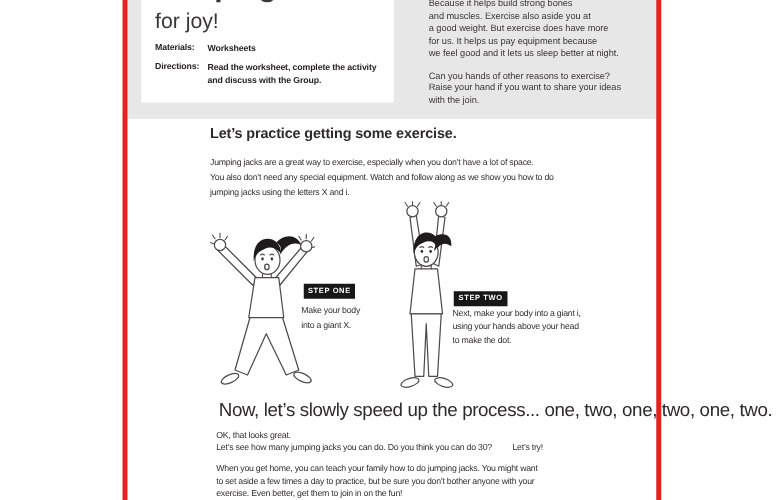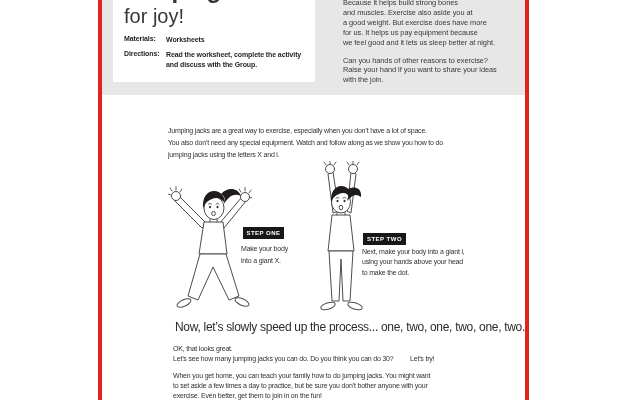--- a/index.html
+++ b/index.html
@@ -9,21 +9,21 @@
 
   .red-line { position:absolute; top:0; width:4px; height:400px; background:#e2231e; }
   .red-line.left  { left:98px; }
   .red-line.right { left:525px; }
 
   .gray-band { position:absolute; left:102px; top:0; width:423px; height:95px; background:#e8e7e8; }
 
   .title-card { position:absolute; left:113px; top:-38px; width:202px; height:120px; background:#ffffff; }
   .title1 { position:absolute; left:10px; top:15px; font-size:24px; line-height:26px;
             font-weight:700; letter-spacing:-0.3px; color:#3a3637; }
-  .title2 { position:absolute; left:11px; top:44px; font-size:20px; line-height:21px;
+  .title2 { position:absolute; left:11px; top:44px; font-size:17px; line-height:21px;
             font-weight:400; color:#3a3637; }
   .meta-row { position:absolute; left:11px; font-size:7px; letter-spacing:-0.1px; color:#231f20; }
   .row-materials  { top:73px; }
   .row-directions { top:88px; }
   .meta-label { position:absolute; left:0; font-weight:700; }
   .meta-value { position:absolute; left:42px; width:150px; font-weight:600; line-height:9.5px; }
 
   .benefits { position:absolute; left:343px; top:-2px; width:185px; font-size:7.4px;
               line-height:9.9px; letter-spacing:-0.05px; color:#3a3637; }
   .benefits p { margin:0 0 8px 0; }
@@ -39,21 +39,21 @@
 
   .step-label { position:absolute; background:#171717; color:#ffffff; font-size:6px;
                 font-weight:700; letter-spacing:0.5px; text-align:center; line-height:12px;
                 height:12px; }
   .step-label.one { left:243px; top:227px; width:41px; }
   .step-label.two { left:363px; top:233px; width:43px; }
   .step-cap { position:absolute; }
   .step-cap.one { left:241px; top:243px; line-height:12px; }
   .step-cap.two { left:362px; top:247px; line-height:10.3px; }
 
-  .speedup { position:absolute; left:175px; top:320px; font-size:12px; letter-spacing:-0.3px;
+  .speedup { position:absolute; left:175px; top:320px; font-size:15px; letter-spacing:-0.3px;
              color:#2e2a2b; }
   .okline    { position:absolute; left:173px; top:345px; }
   .countline { position:absolute; left:173px; top:355px; }
   .letstry   { position:absolute; left:410px; top:355px; }
   .closing   { position:absolute; left:173px; top:371px; line-height:10px; }
 
   svg .ln { fill:#ffffff; stroke:#4f4b4c; stroke-width:1; stroke-linejoin:round; }
   svg .hair { fill:#1f1b1c; stroke:none; }
   svg .thin { fill:none; stroke:#4f4b4c; stroke-width:0.9; stroke-linecap:round; }
 </style>
@@ -90,20 +90,21 @@
       <span>for us. It helps us pay equipment because</span><br>
       <span>we feel good and it lets us sleep better at night.</span>
     </p>
     <p>
       <span>Can you hands of other reasons to exercise?</span><br>
       <span>Raise your hand if you want to share your ideas</span><br>
       <span>with the join.</span>
     </p>
   </div>
 
+  <div class="heading">Let’s practice getting some exercise.</div>
 
   <div class="intro bodytext">
     <span>Jumping jacks are a great way to exercise, especially when you don’t have a lot of space.</span><br>
     <span>You also don’t need any special equipment. Watch and follow along as we show you how to do</span><br>
     <span>jumping jacks using the letters X and i.</span>
   </div>
 
   <svg class="figure fig1" width="84" height="128" viewBox="0 0 84 128">
     <g>
       <polygon class="ln" points="34,42 6,14 10,9 39,38"></polygon>

